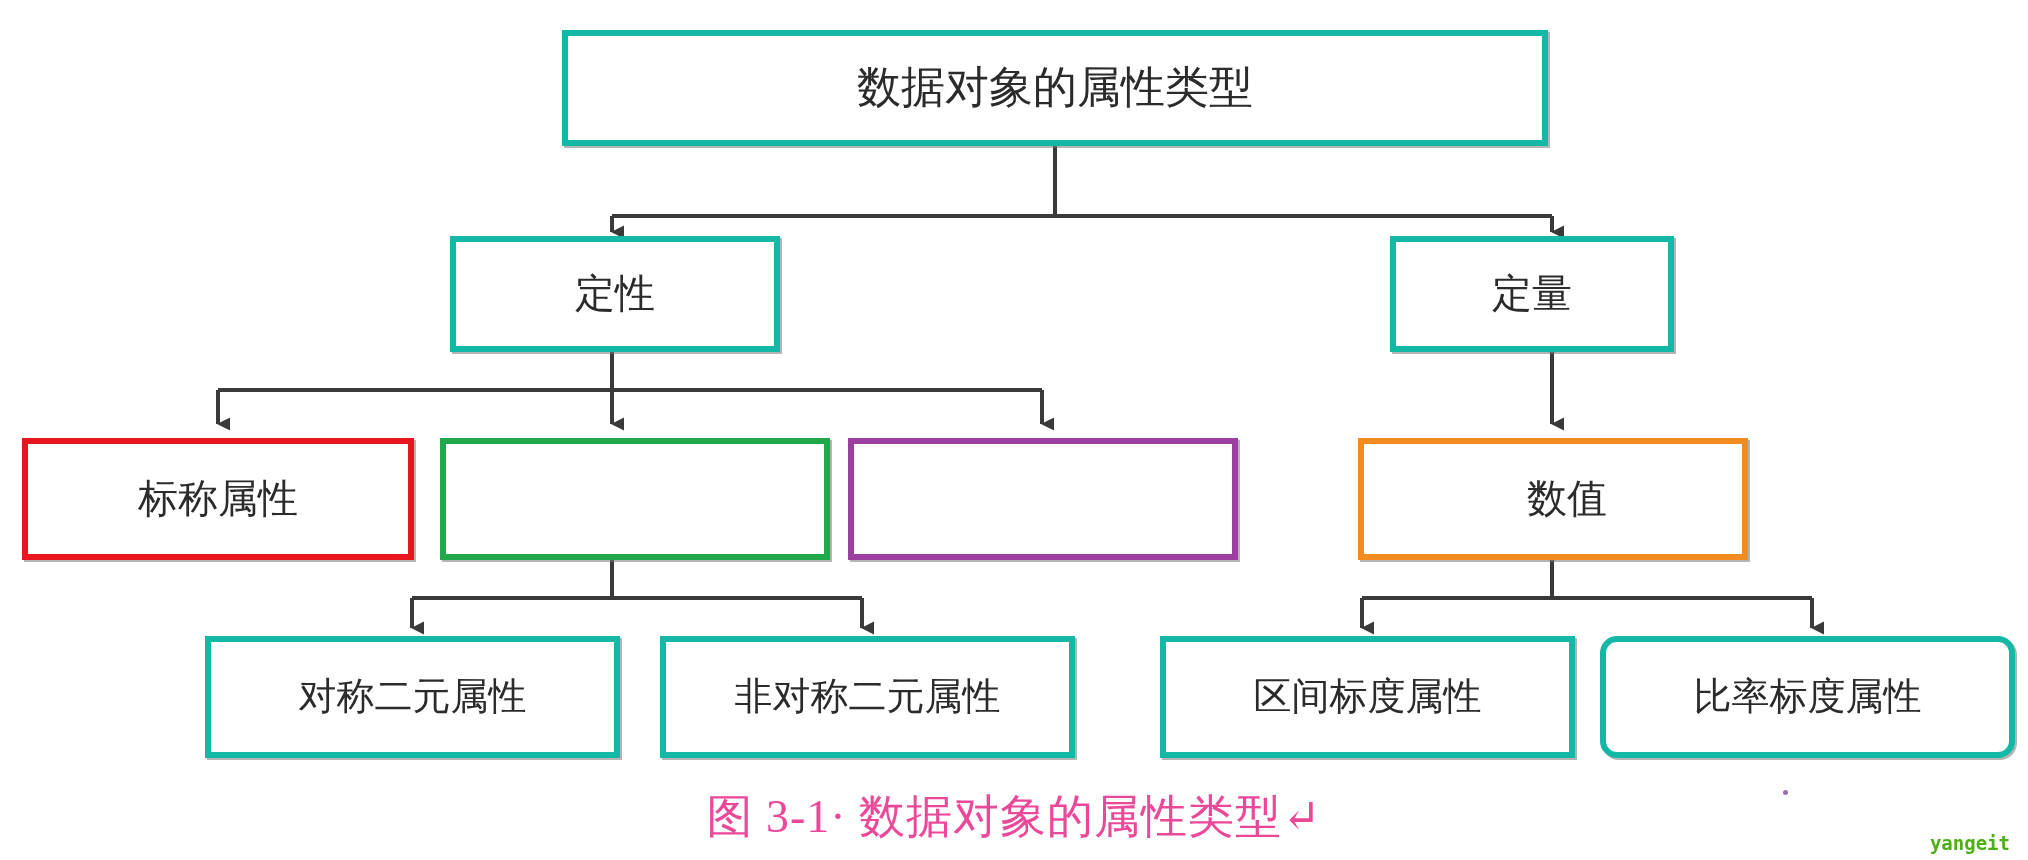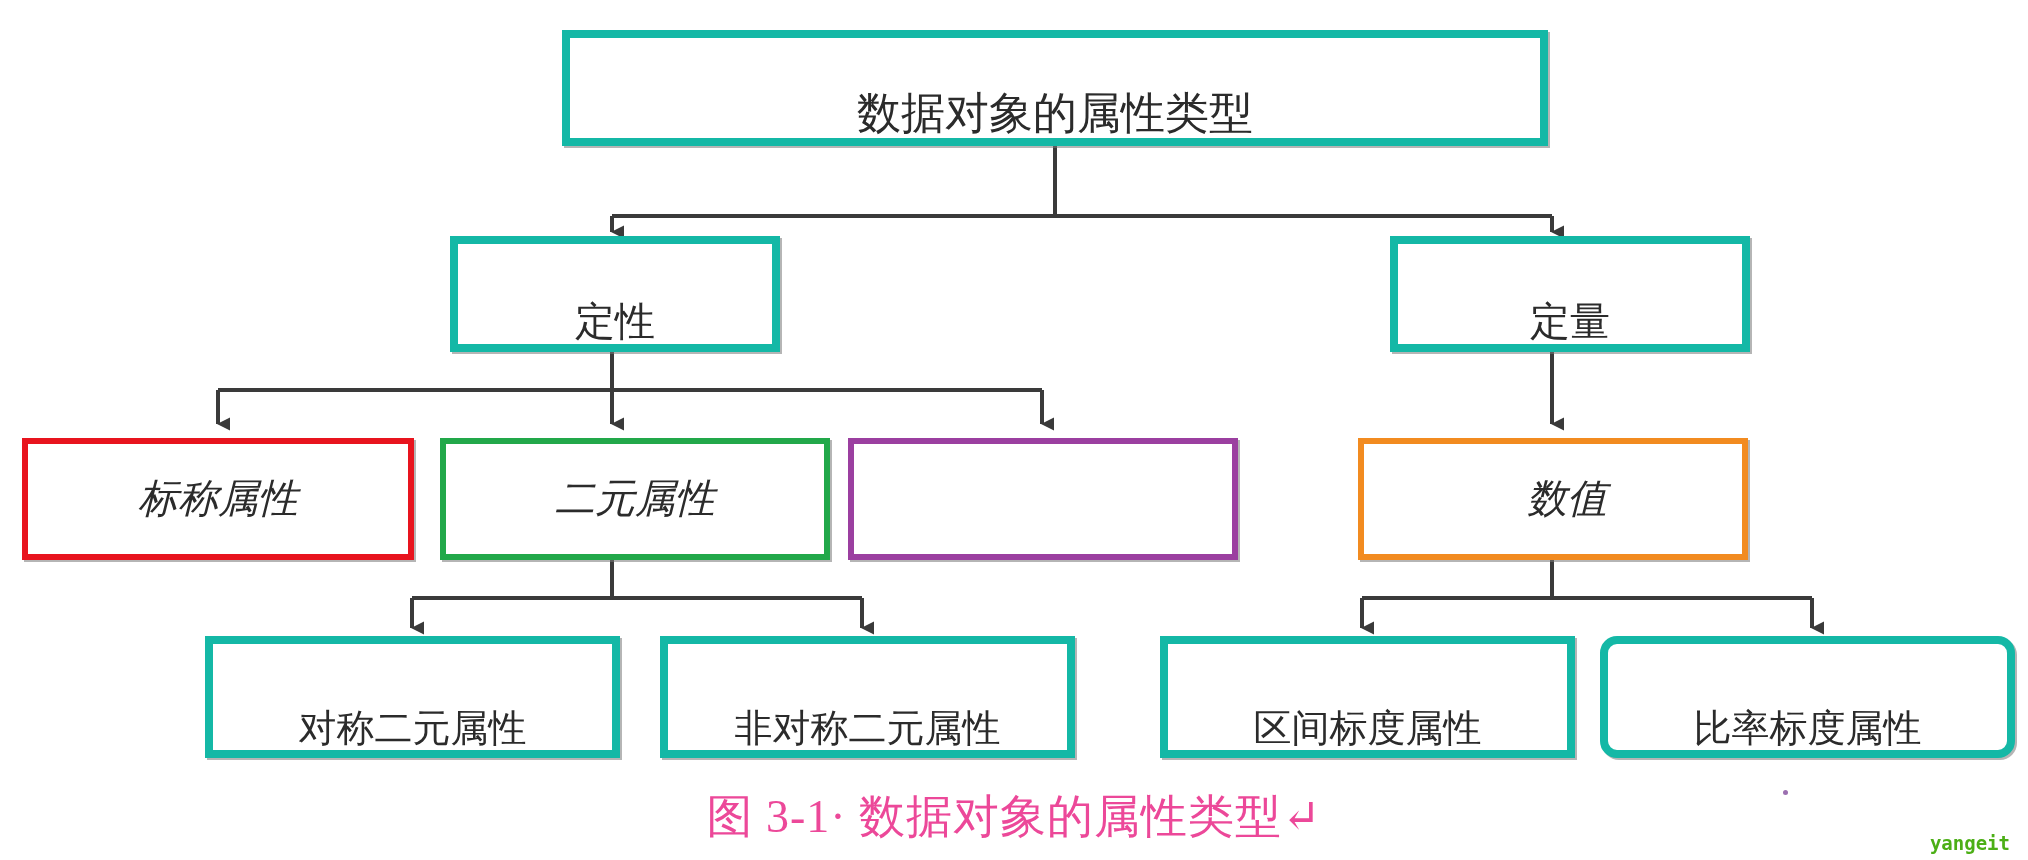--- a/index.html
+++ b/index.html
@@ -36,29 +36,27 @@
     color: #2b2b2b;
     line-height: 1.1;
     z-index: 3;
   }
   .node .lbl {
     display: block;
     white-space: nowrap;
   }
   
   .node.plain {
-    border: 8px solid #14b8a6;
+    border: 6px solid #14b8a6;
     box-shadow: 2px 2px 0 rgba(120,120,120,0.55);
-    align-items: flex-end;
   }
   
   .node.hl {
     border: 3px solid #a16207;
     box-shadow: 2px 2px 0 rgba(120,120,120,0.55);
-    font-style: italic;
   }
   .node.hl .hlring {
     position: absolute;
     left: -3px;
     top: -3px;
     right: -3px;
     bottom: -3px;
     border-style: solid;
     border-width: 6px;
     box-sizing: border-box;
@@ -141,32 +139,31 @@
   </svg>
 
   <div class="node plain t-root" style="left:562px; top:30px; width:986px; height:116px;">
     <span class="lbl">数据对象的属性类型</span>
   </div>
 
   <div class="node plain t-mid" style="left:450px; top:236px; width:330px; height:116px;">
     <span class="lbl">定性</span>
   </div>
 
-  <div class="node plain t-mid" style="left:1390px; top:236px; width:360px; height:116px;">
+  <div class="node plain t-mid" style="left:1390px; top:236px; width:284px; height:116px;">
     <span class="lbl">定量</span>
   </div>
 
   <div class="node hl t-leaf" style="left:22px; top:438px; width:392px; height:122px;">
     <span class="hlring" style="border-color:#e8141e;"></span>
     <span class="lbl">标称属性</span>
   </div>
 
   <div class="node hl t-leaf" style="left:440px; top:438px; width:390px; height:122px;">
     <span class="hlring" style="border-color:#22a84a;"></span>
-    <span class="lbl">二元属性</span>
   </div>
 
   <div class="node hl t-leaf" style="left:848px; top:438px; width:390px; height:122px;">
     <span class="hlring" style="border-color:#9b3fa0;"></span>
   </div>
 
   <div class="node hl t-leaf" style="left:1358px; top:438px; width:390px; height:122px;padding-left:28px;">
     <span class="hlring" style="border-color:#f28b20;"></span>
     <span class="lbl">数值</span>
   </div>

